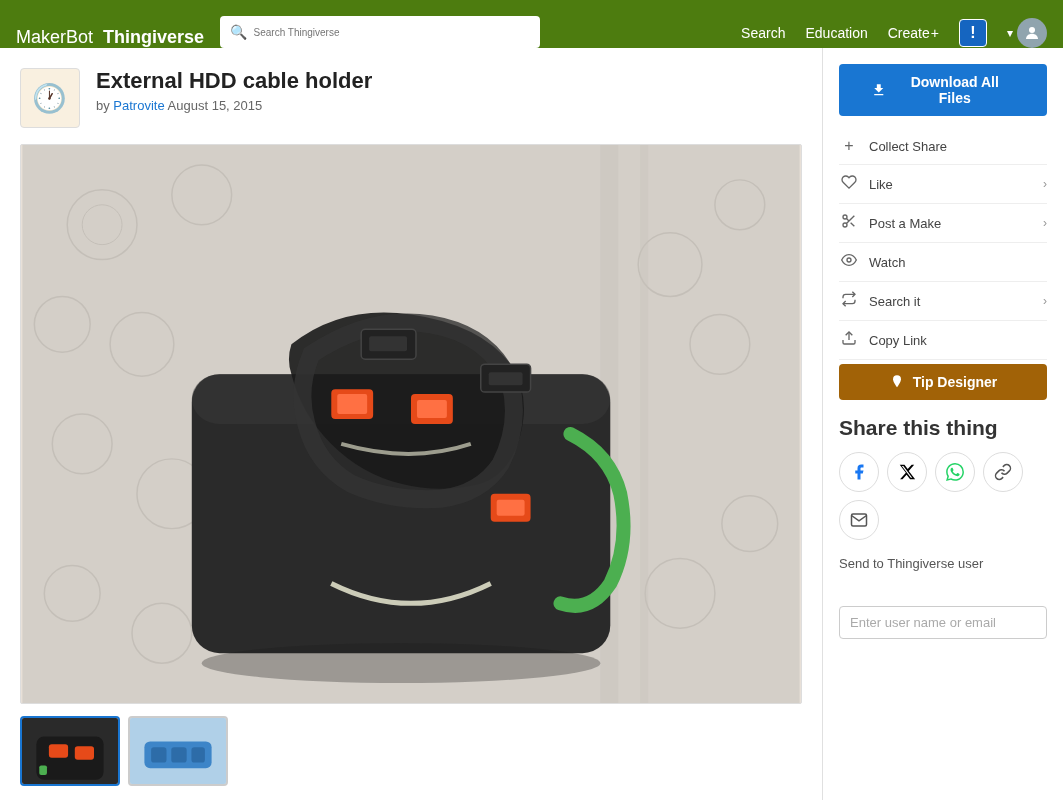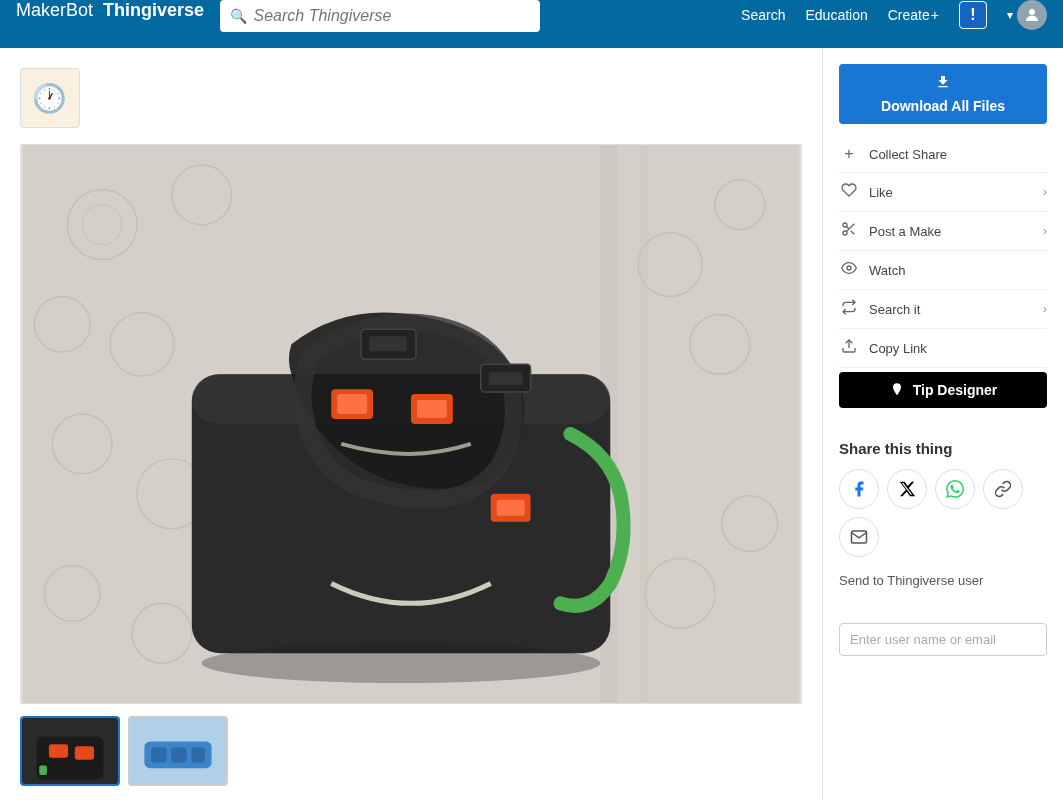--- a/index.html
+++ b/index.html
@@ -1,23 +1,23 @@
 <!DOCTYPE html>
 <html><head>
   <meta charset="utf-8">
   <style>
     * { box-sizing: border-box; margin: 0; padding: 0; }
     body { font-family: Arial, Helvetica, sans-serif; background: #f5f5f5; font-size: 14px; color: #333; }
 
     
     .header {
-      background: #0369a1;
+      background: #4d7c0f;
       height: 48px;
       display: flex;
-      align-items: flex-start;
+      align-items: flex-end;
       padding: 0 16px;
       gap: 16px;
     }
     .header-logo {
       color: white;
       font-size: 18px;
       font-weight: bold;
       white-space: nowrap;
       flex-shrink: 0;
     }
@@ -30,24 +30,23 @@
       border-radius: 4px;
       display: flex;
       align-items: center;
       padding: 0 10px;
       height: 32px;
       gap: 6px;
     }
     .search-bar input {
       border: none;
       outline: none;
-      font-size: 16px;
+      font-size: 10px;
       width: 100%;
       color: #555;
-      font-style: italic;
     }
     .search-icon-svg { color: #999; font-size: 14px; }
     .header-nav {
       margin-left: auto;
       display: flex;
       align-items: center;
       gap: 20px;
       color: white;
       font-size: 14px;
     }
@@ -159,67 +158,66 @@
       padding: 16px;
       flex-shrink: 0;
     }
 
     .btn-download {
       width: 100%;
       background: #1976d2;
       color: white;
       border: none;
       border-radius: 4px;
-      padding: 10px 16px;
+      padding: 10px 32px;
       font-size: 14px;
       font-weight: bold;
       cursor: pointer;
       display: flex;
       align-items: center;
       justify-content: center;
       gap: 8px;
       margin-bottom: 12px;
-      flex-direction: column;
     }
 
     .action-item {
       display: flex;
       align-items: center;
       padding: 9px 0;
       border-bottom: 1px solid #eee;
       cursor: pointer;
       color: #444;
       font-size: 13px;
       gap: 10px;
     }
     .action-item .action-label { flex: 1; }
     .action-icon { font-size: 16px; color: #666; width: 20px; text-align: center; }
     .action-arrow { color: #999; font-size: 12px; }
 
     .btn-tip {
       width: 100%;
-      background: #000000;
+      background: #a16207;
       color: white;
       border: none;
       border-radius: 4px;
       padding: 10px 16px;
       font-size: 14px;
       font-weight: bold;
       cursor: pointer;
       display: flex;
       align-items: center;
       justify-content: center;
       gap: 8px;
       margin-top: 4px;
-      margin-bottom: 32px;
+      margin-bottom: 16px;
     }
 
     .share-section { margin-top: 8px; }
     .share-title {
-      font-size: 15px;
+      font-size: 21px;
       font-weight: bold;
       color: #333;
       margin-bottom: 12px;
     }
     .share-buttons {
       display: flex;
       gap: 8px;
       flex-wrap: wrap;
       margin-bottom: 8px;
     }
@@ -290,20 +288,28 @@
   </nav>
 </header>
 
 <div class="main-content">
 
   <div class="left-panel">
     <div class="thing-header">
       <div class="thing-thumbnail">
         <span>🕐</span>
       </div>
+      <div class="thing-info">
+        <h1>External HDD cable holder</h1>
+        <div class="byline">
+          <span>by</span>
+          <a href="#">Patrovite</a>
+          <span>August 15, 2015</span>
+        </div>
+      </div>
     </div>
 
     <div class="main-image-container">
       <svg class="scene-bg" viewBox="0 0 780 560" xmlns="http://www.w3.org/2000/svg">
 
         <rect width="780" height="560" fill="#d4cfc8"></rect>
 
         <circle cx="80" cy="80" r="35" fill="none" stroke="#c4bfb8" stroke-width="1.5"></circle>
         <circle cx="80" cy="80" r="20" fill="none" stroke="#c4bfb8" stroke-width="1"></circle>
         <circle cx="180" cy="50" r="30" fill="none" stroke="#c4bfb8" stroke-width="1.5"></circle>

